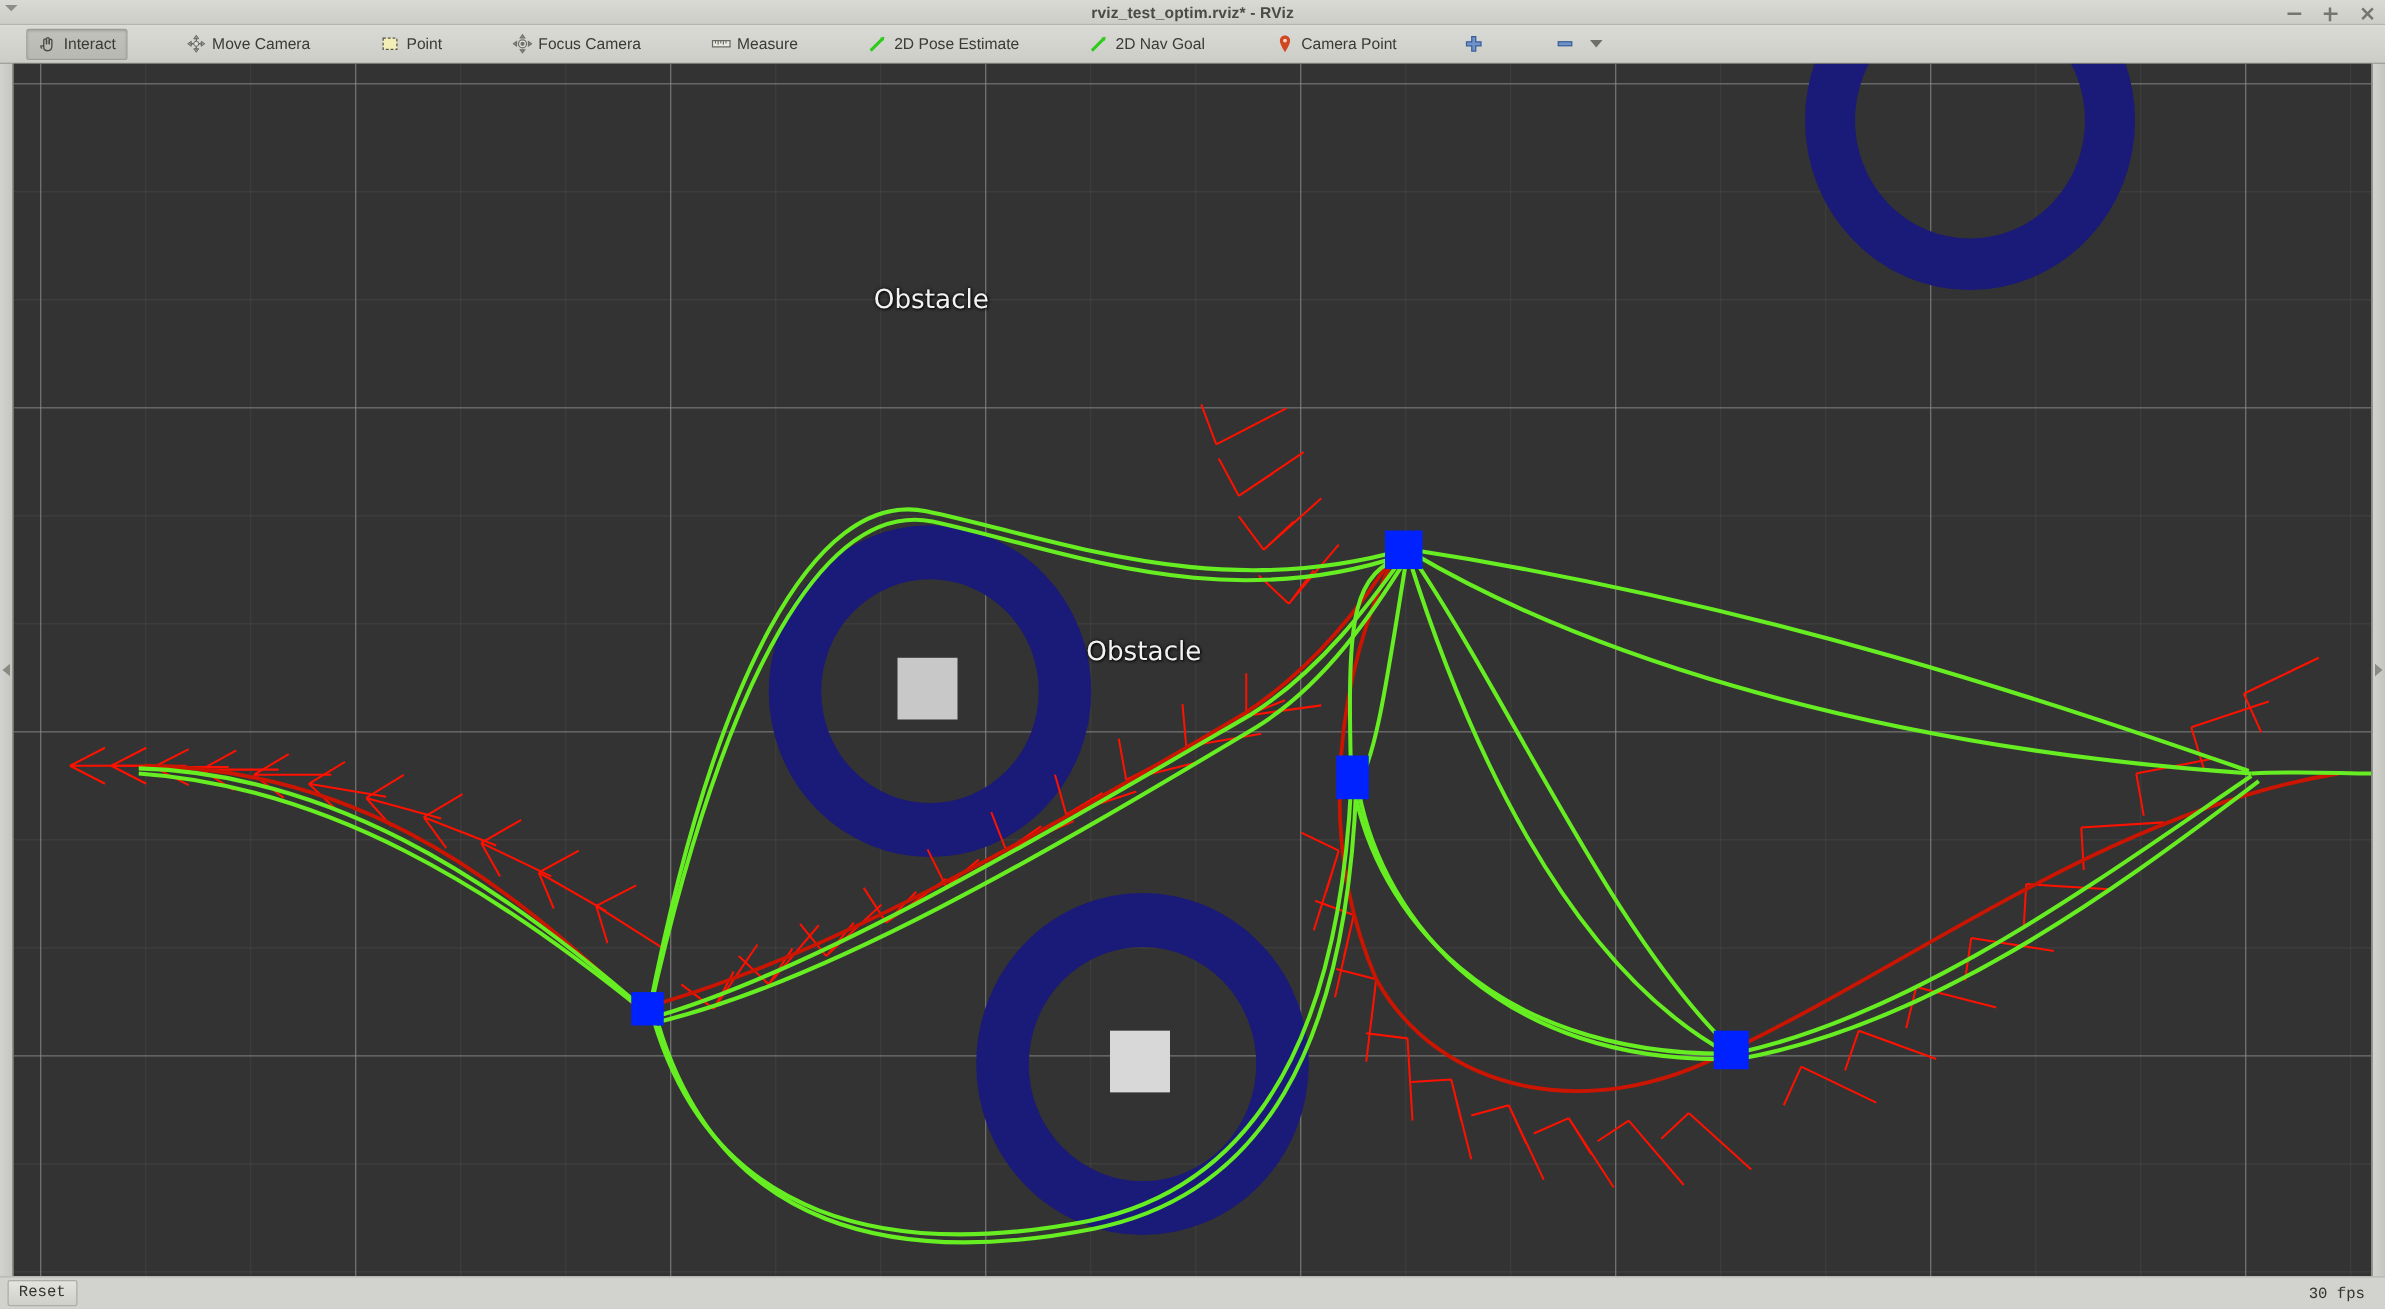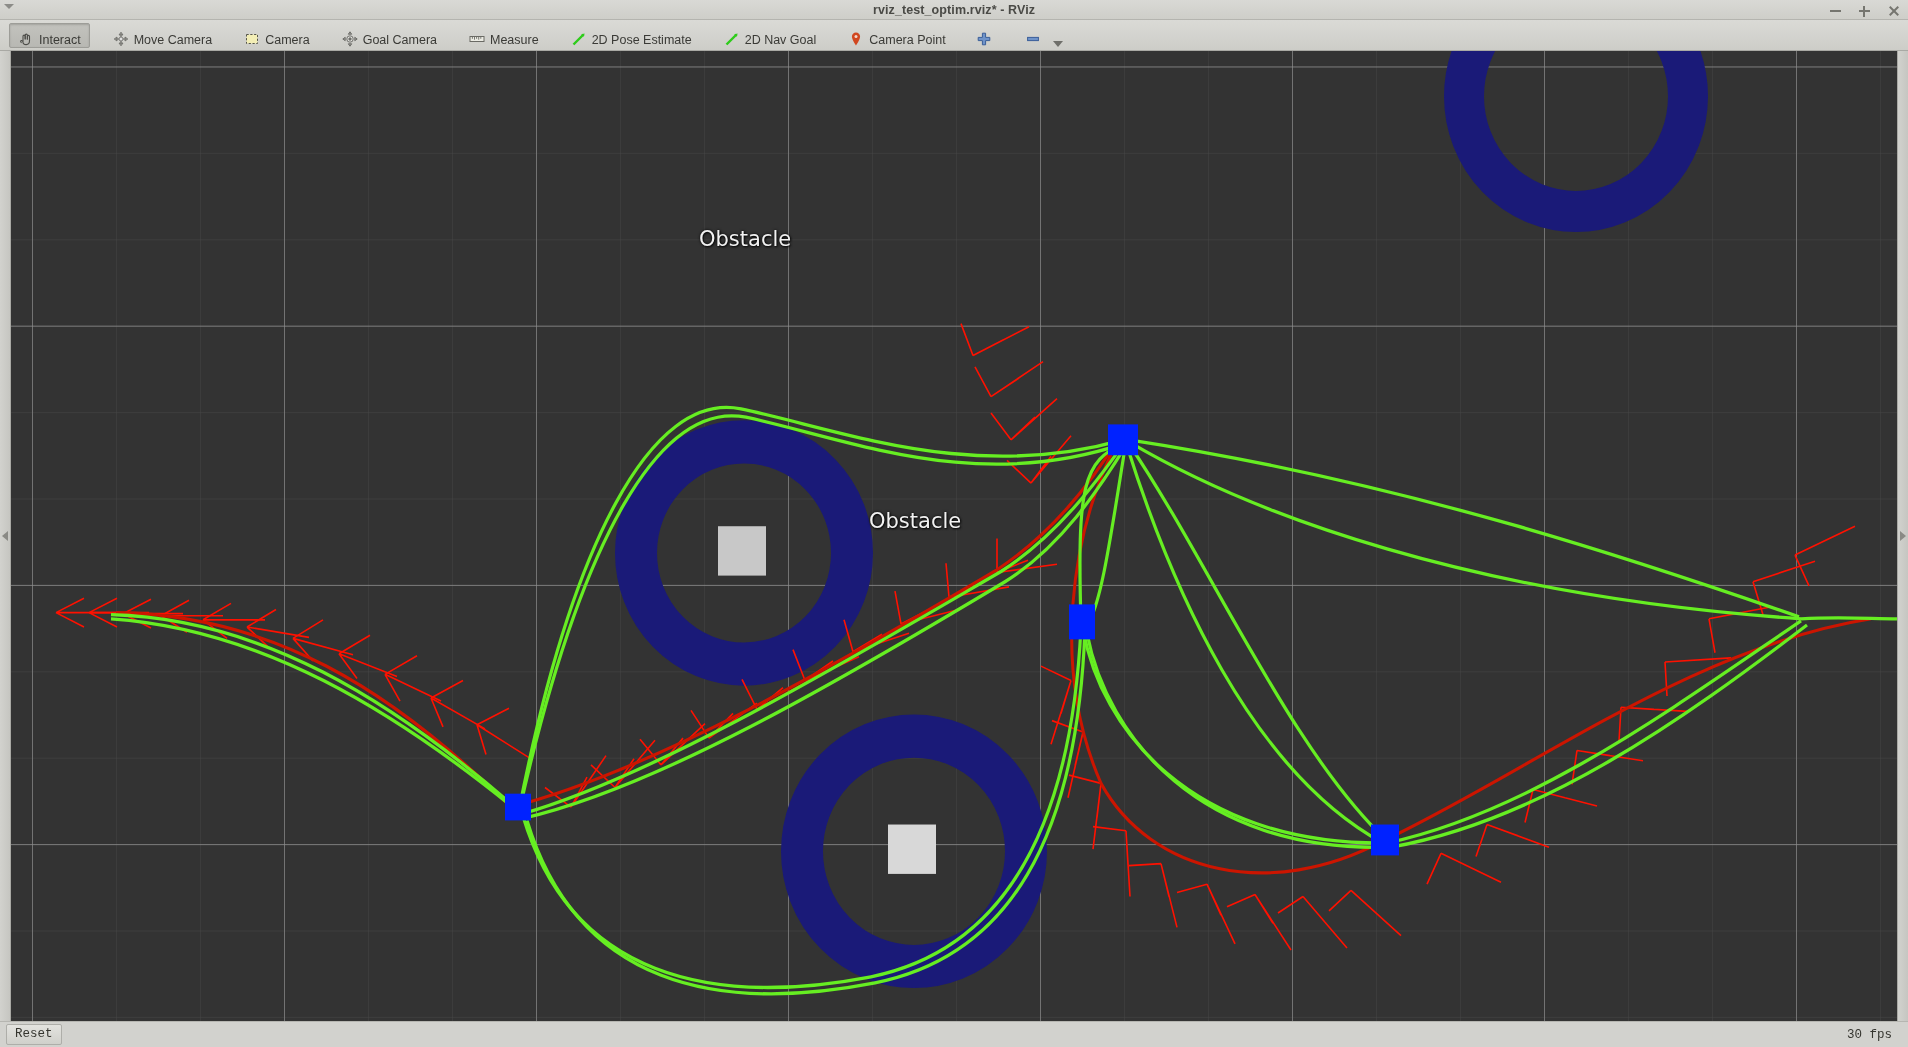--- a/index.html
+++ b/index.html
@@ -83,26 +83,26 @@
   
   .toolbar {
     height: 31px; flex: 0 0 31px;
     background: linear-gradient(to bottom,#dadad6 0%, #cdcdc8 100%);
     display: flex; align-items: center;
     padding-left: 2px;
     border-bottom: 1px solid #a9a9a4;
     gap: 0px;
   }
   .tbtn {
-    display: flex; align-items: flex-end; gap: 5px;
+    display: flex; align-items: center; gap: 5px;
     height: 25px; padding: 0 8px;
     font-size: 12.5px; color: #3a3a36;
     border: 1px solid transparent;
     border-radius: 2px;
-    margin: 0 7px;
+    margin: 0 19px;
     white-space: nowrap;
   }
   .tbtn.active {
     background: linear-gradient(to bottom,#c2c2bd 0%, #b8b8b3 100%);
     border: 1px solid #9d9d98;
     box-shadow: inset 0 1px 2px rgba(0,0,0,0.16);
   }
   .ticon { width: 16px; height: 16px; display:block; flex:0 0 16px; }
   .tbtn.iconOnly { padding: 0 6px; }
   .caret {
@@ -217,34 +217,34 @@
       </span>
       <span>Move Camera</span>
     </div>
 
     <div class="tbtn">
       <span class="ticon">
         <svg viewBox="0 0 16 16">
           <rect x="2.5" y="3.5" width="11" height="9" fill="#f3eeb5" stroke="#55554a" stroke-width="1" stroke-dasharray="2.2 1.6"></rect>
         </svg>
       </span>
-      <span>Camera</span>
+      <span>Point</span>
     </div>
 
     <div class="tbtn">
       <span class="ticon">
         <svg viewBox="0 0 16 16">
             <g stroke="#6f6f6b" fill="none" stroke-width="1">
           <circle cx="8" cy="8" r="3.2" fill="#e2e2de"></circle>
           <path d="M8 0.8 6.3 3.2h3.4zM8 15.2 6.3 12.8h3.4zM0.8 8 3.2 6.3v3.4zM15.2 8 12.8 6.3v3.4z" fill="#9c9c98"></path>
           <circle cx="8" cy="8" r="1.2" fill="#6f6f6b"></circle>
         </g>
           </svg>
       </span>
-      <span>Goal Camera</span>
+      <span>Focus Camera</span>
     </div>
 
     <div class="tbtn">
       <span class="ticon">
         <svg viewBox="0 0 16 16">
           <rect x="1" y="5.5" width="14" height="5" fill="#ebebe3" stroke="#6a6a64" stroke-width="1"></rect>
           <g stroke="#6a6a64" stroke-width="0.9">
             <path d="M3.4 5.7v2.1M5.5 5.7v3M7.6 5.7v2.1M9.7 5.7v3M11.8 5.7v2.1"></path>
           </g>
         </svg>

